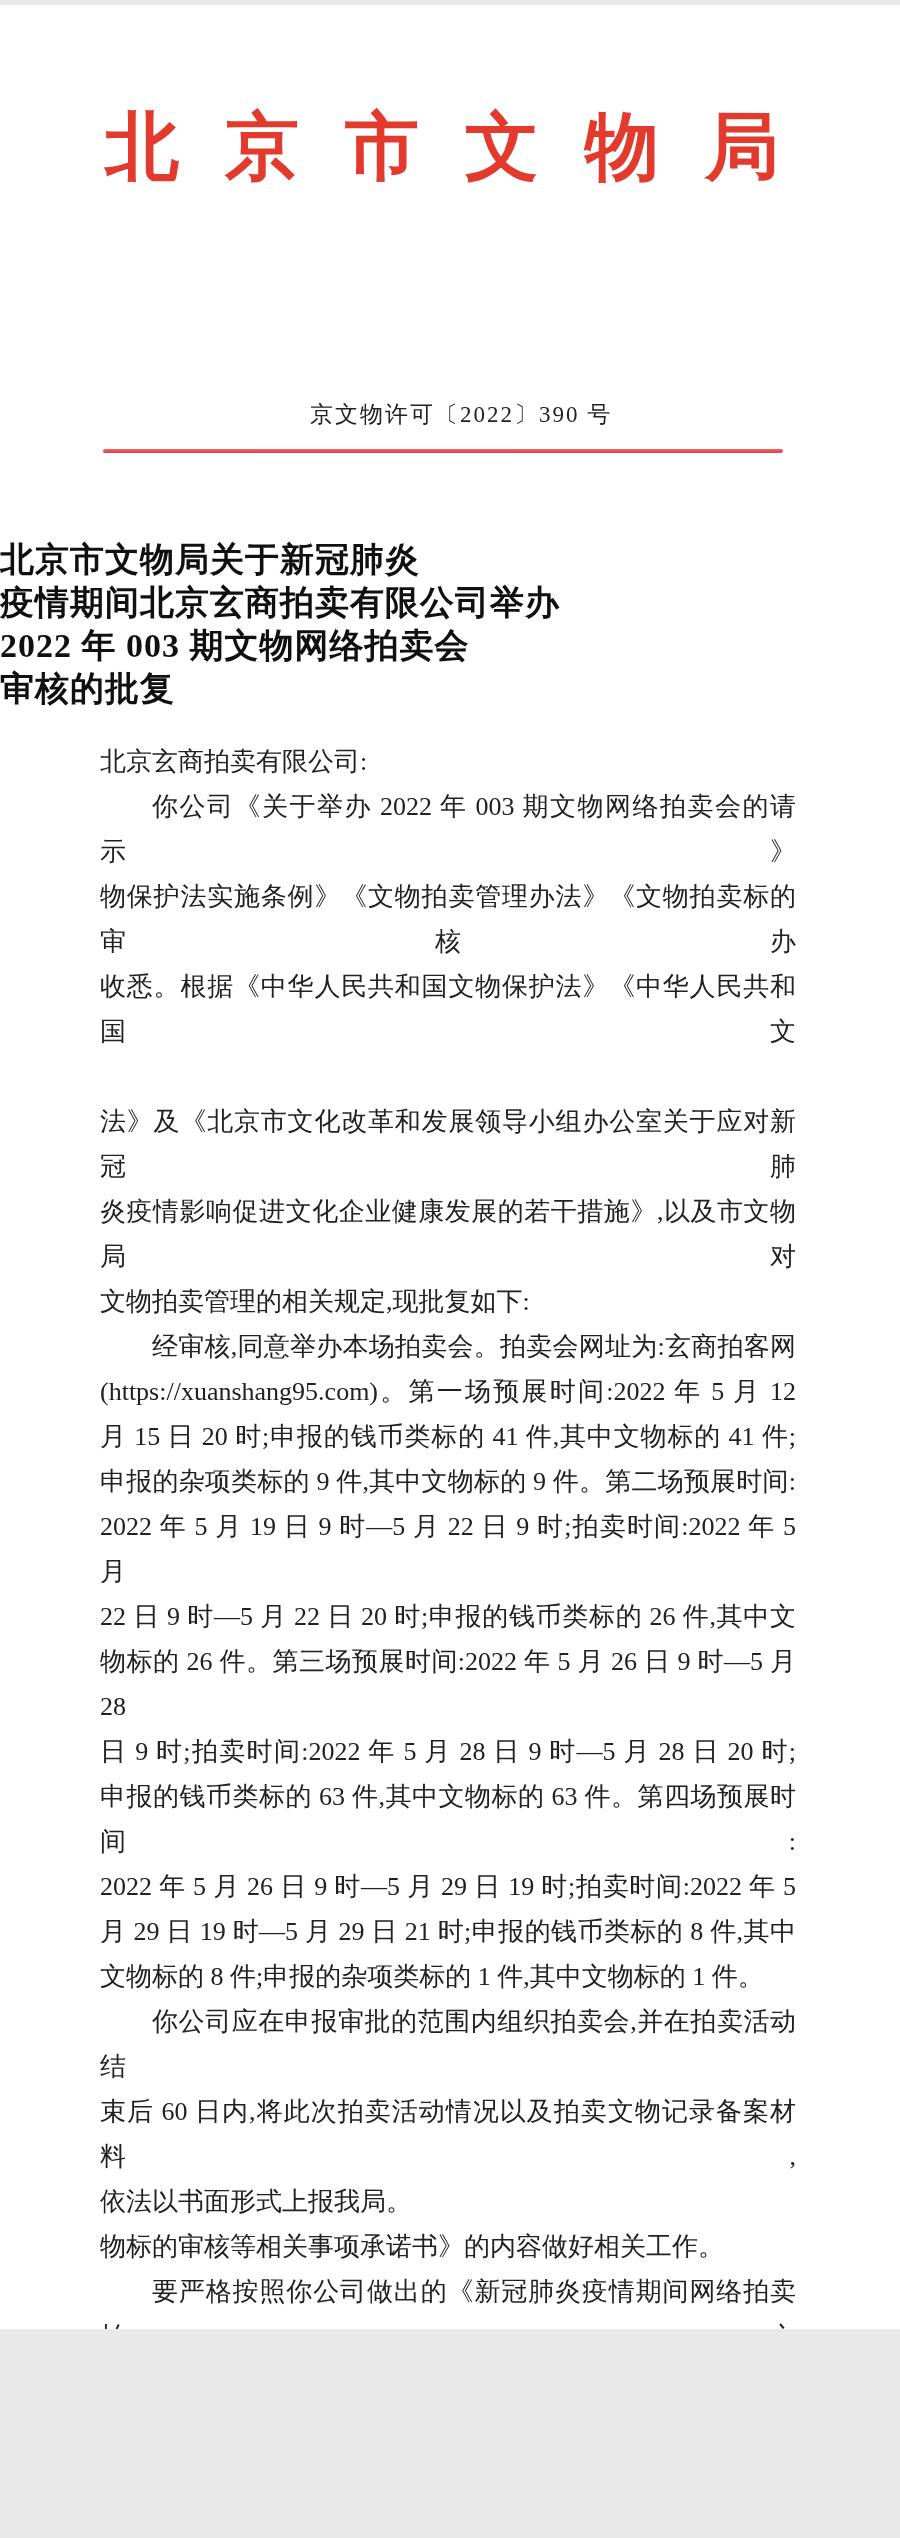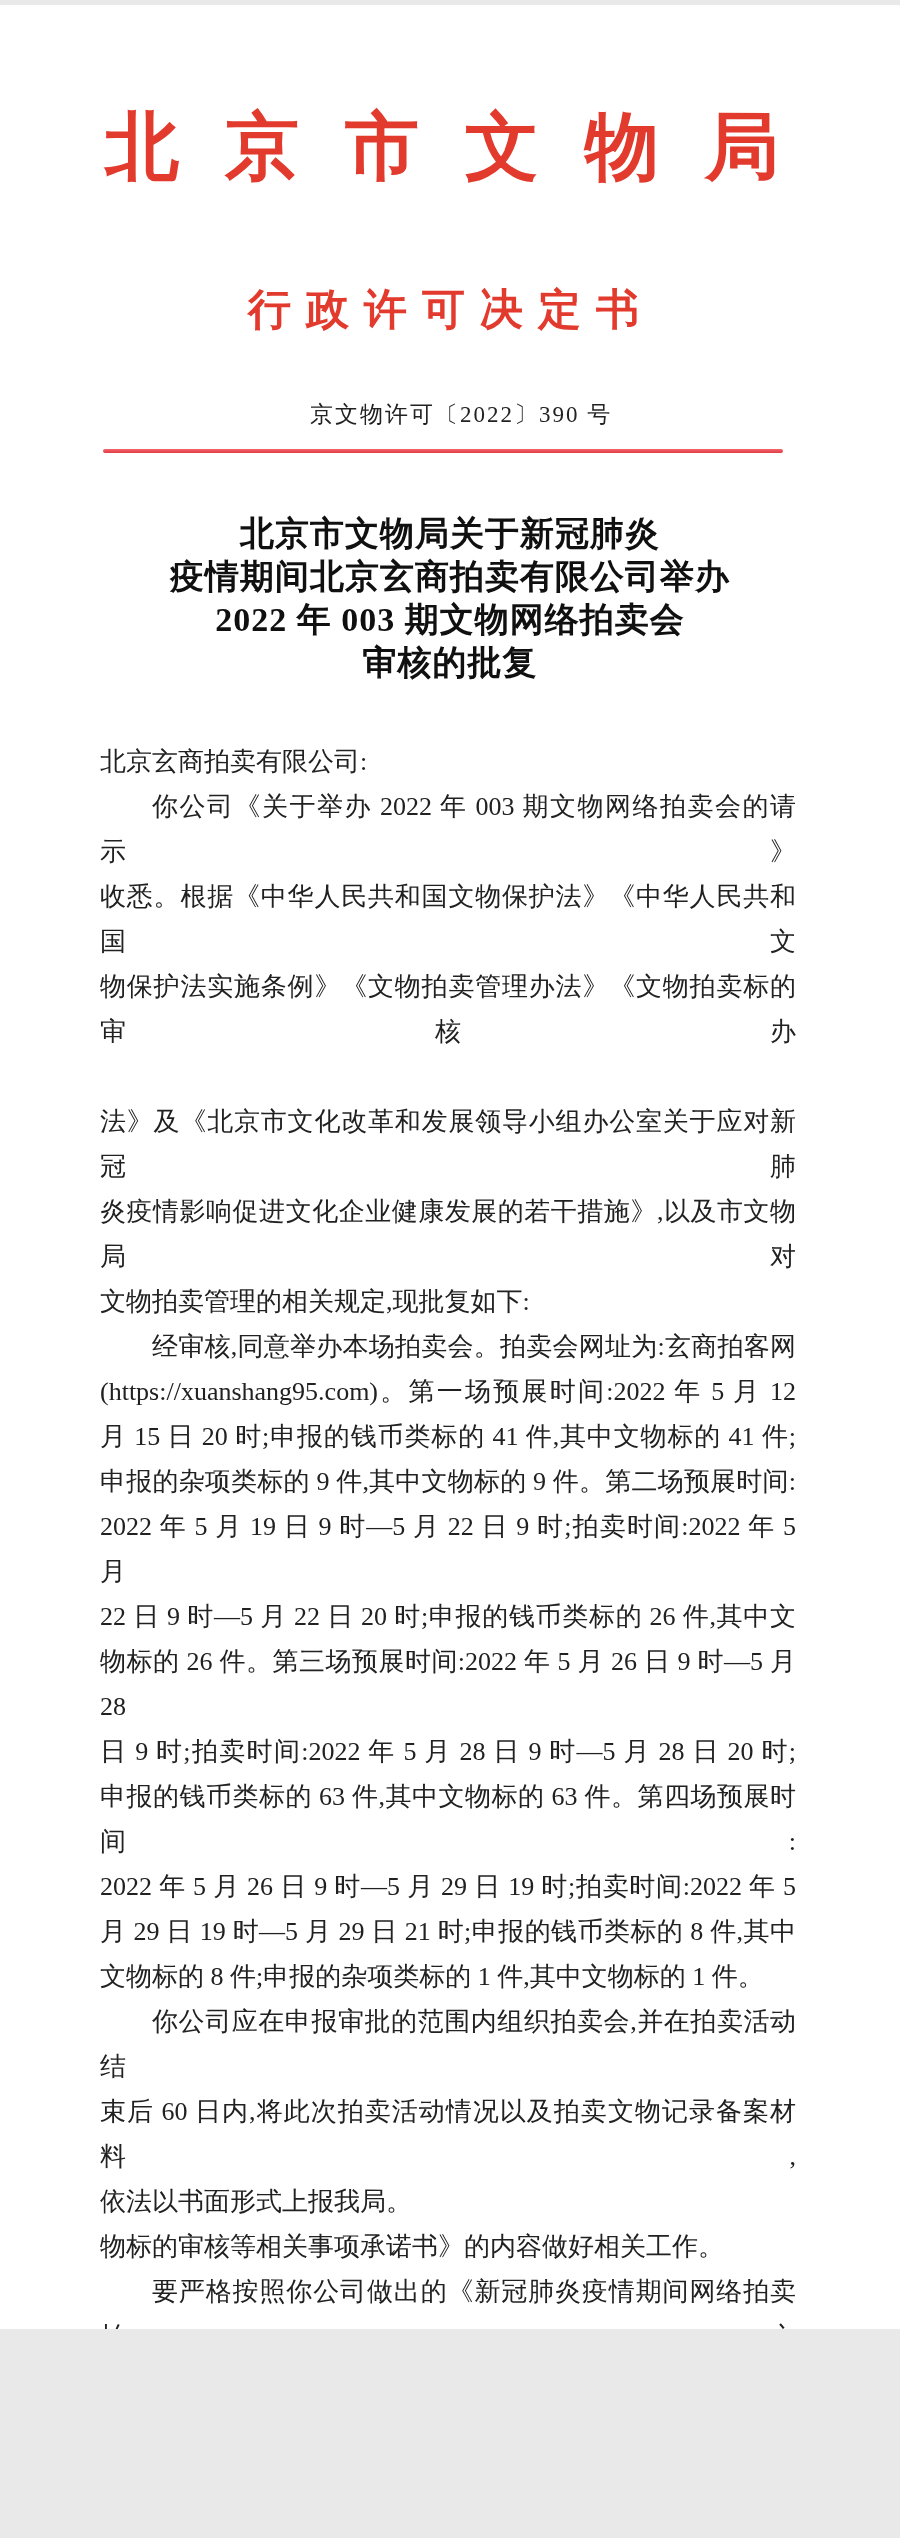--- a/index.html
+++ b/index.html
@@ -20,21 +20,21 @@
   }
   .docnum{
     position:absolute;left:0;top:394px;width:900px;text-align:center;
     font-size:23px;line-height:32px;color:#222;letter-spacing:2px;padding-left:11px;
   }
   .rule{
     position:absolute;left:103px;top:444px;width:680px;height:4px;
     background:linear-gradient(#f2666d,#e23b43);border-radius:2px;
   }
   .title{
-    position:absolute;left:0;top:507px;width:900px;text-align:center;
+    position:absolute;left:0;top:533px;width:900px;
     font-weight:bold;color:#101010;font-size:34px;line-height:43px;
     letter-spacing:1px;
   }
   .body{
     position:absolute;left:100px;top:734px;width:696px;
     font-size:26px;line-height:45px;color:#212121;
   }
   .body .line{text-align:justify;text-align-last:justify;}
   .body .line.flush{text-align-last:left;}
   .body .line.indent{text-indent:52px;}
@@ -54,38 +54,37 @@
     mix-blend-mode:multiply;opacity:.93;transform:rotate(-2deg);
   }
 </style>
 </head>
 <body>
 
 <div class="page">
 
   <div class="agency">北京市文物局</div>
 
-  <div class="doctype">行政许可决定书</div>
 
   <div class="docnum">京文物许可〔2022〕390 号</div>
 
   <div class="rule"></div>
 
   <div class="title">
       <div class="title-line">北京市文物局关于新冠肺炎</div>
       <div class="title-line">疫情期间北京玄商拍卖有限公司举办</div>
       <div class="title-line">2022 年 003 期文物网络拍卖会</div>
       <div class="title-line">审核的批复</div>
     </div>
 
   <div class="body">
       <div class="line flush">北京玄商拍卖有限公司:</div>
       <div class="line indent">你公司《关于举办 2022 年 003 期文物网络拍卖会的请示》</div>
+      <div class="line">物保护法实施条例》《文物拍卖管理办法》《文物拍卖标的审核办</div>
       <div class="line">收悉。根据《中华人民共和国文物保护法》《中华人民共和国文</div>
-      <div class="line">物保护法实施条例》《文物拍卖管理办法》《文物拍卖标的审核办</div>
       <div class="line gap1">法》及《北京市文化改革和发展领导小组办公室关于应对新冠肺</div>
       <div class="line">炎疫情影响促进文化企业健康发展的若干措施》,以及市文物局对</div>
       <div class="line flush">文物拍卖管理的相关规定,现批复如下:</div>
       <div class="line indent">经审核,同意举办本场拍卖会。拍卖会网址为:玄商拍客网</div>
       <div class="line">(https://xuanshang95.com)。第一场预展时间:2022 年 5 月 12</div>
       <div class="line">月 15 日 20 时;申报的钱币类标的 41 件,其中文物标的 41 件;</div>
       <div class="line">申报的杂项类标的 9 件,其中文物标的 9 件。第二场预展时间:</div>
       <div class="line">2022 年 5 月 19 日 9 时—5 月 22 日 9 时;拍卖时间:2022 年 5 月</div>
       <div class="line">22 日 9 时—5 月 22 日 20 时;申报的钱币类标的 26 件,其中文</div>
       <div class="line">物标的 26 件。第三场预展时间:2022 年 5 月 26 日 9 时—5 月 28</div>

